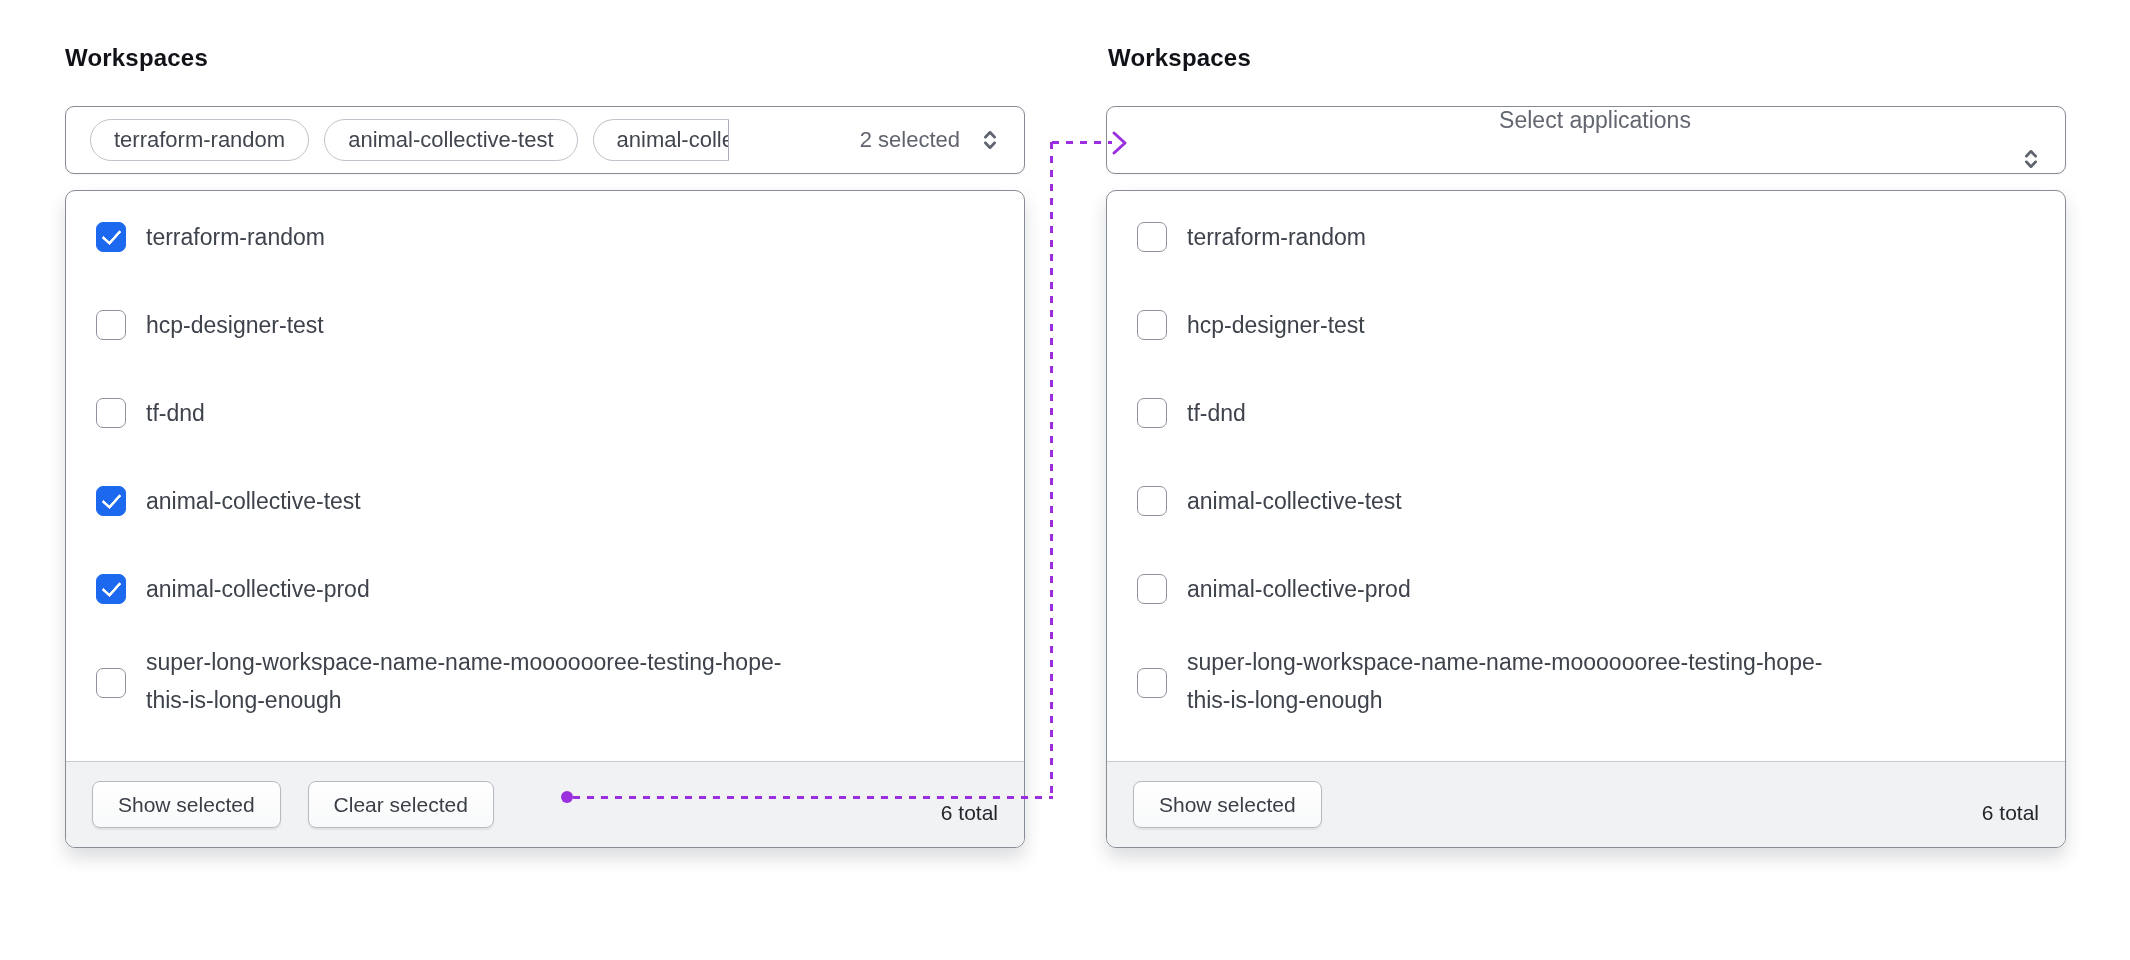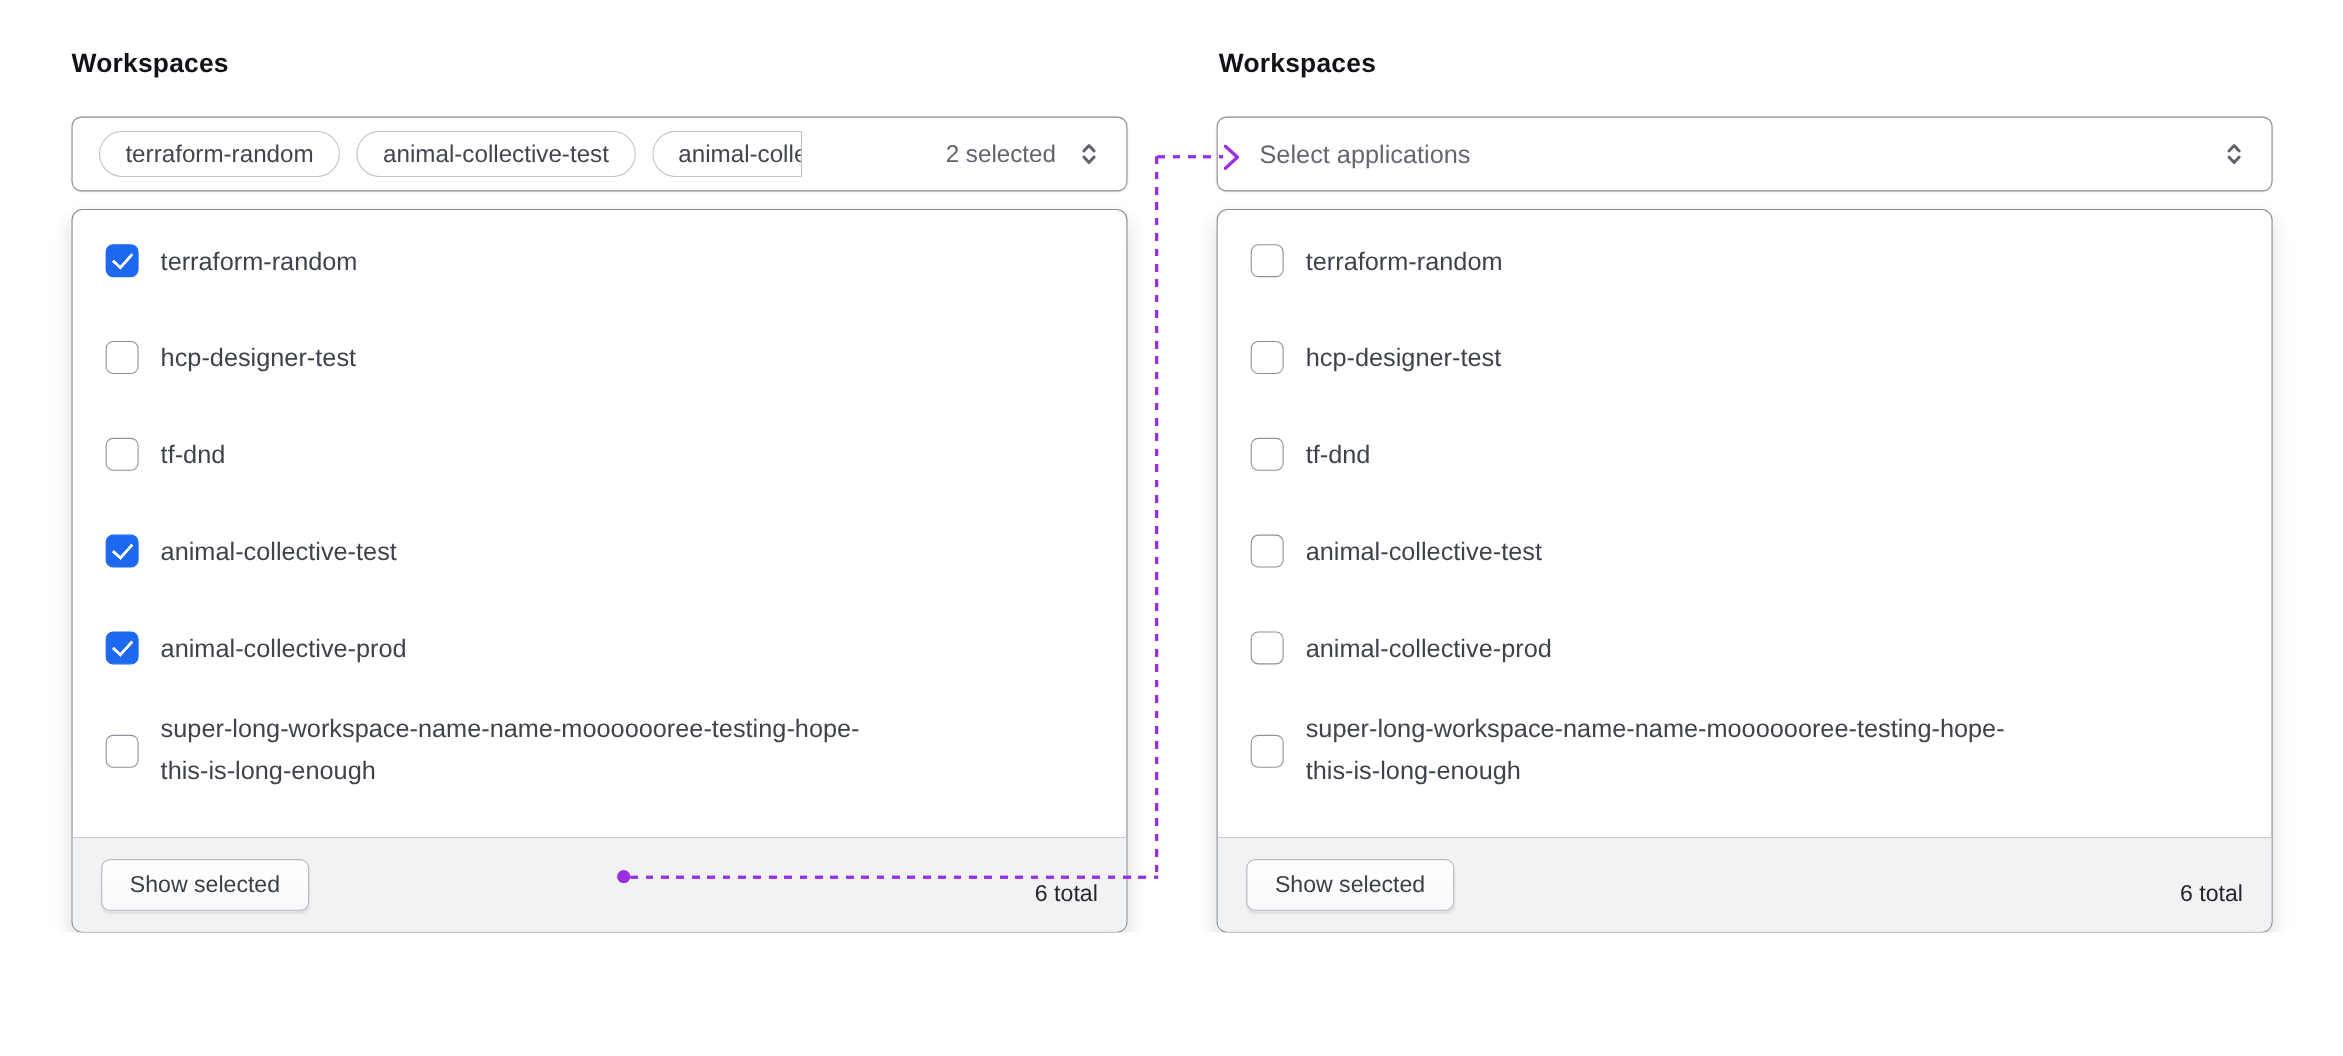--- a/index.html
+++ b/index.html
@@ -1,21 +1,21 @@
 <!DOCTYPE html>
 <html style="--accent-blue: #1c69f0; --accent-purple: #9b2fe0;"><head>
 <meta charset="utf-8">
 <style>
   :root{
     --accent-blue:#1c69f0;
     --accent-purple:#9b2fe0;
   }
   html,body{margin:0;padding:0;background:#ffffff;}
   body{font-family:"Liberation Sans", sans-serif; color:#3d414a;}
-  .stage{position:relative;width:2130px;height:848px;background:#fff;overflow:hidden;}
+  .stage{position:relative;width:2130px;height:960px;background:#fff;overflow:hidden;}
 
   .panel-label{position:absolute;top:44px;font-size:24px;font-weight:700;color:#101218;letter-spacing:.2px;}
 
   
   .trigger{
     position:absolute;top:106px;width:960px;height:68px;box-sizing:border-box;
     background:#fff;border:1.7px solid #868b94;border-radius:9px;
     display:flex;align-items:center;padding:0 20px 0 24px;
     box-shadow:0 1px 2px rgba(40,44,56,.06);
   }
@@ -120,27 +120,28 @@
         <span class="checkbox checked"></span>
         <span class="option-label">animal-collective-prod</span>
       </div>
       <div class="option option--multiline">
         <span class="checkbox"></span>
         <span class="option-label">super-long-workspace-name-name-mooooooree-testing-hope-this-is-long-enough</span>
       </div>
     </div>
     <div class="list-footer">
       <button class="footer-btn">Show selected</button>
+      <button class="footer-btn">Clear selected</button>
       <span class="footer-total">6 total</span>
     </div>
   </div>
 
   <div class="panel-label" style="left:1108px;">Workspaces</div>
 
-  <div class="trigger" style="left:1106px;padding-left:38px;">
+  <div class="trigger" style="left:1106px;padding-left:38px;flex-direction:column;">
     <span class="placeholder">Select applications</span>
     <svg class="unfold" width="28" height="28" viewBox="0 0 24 24">
       <path d="M8 9.6 L12 5.4 L16 9.6"></path>
       <path d="M8 14.4 L12 18.6 L16 14.4"></path>
     </svg>
   </div>
 
   <div class="listbox" style="left:1106px;">
     <div class="optlist">
       <div class="option">

